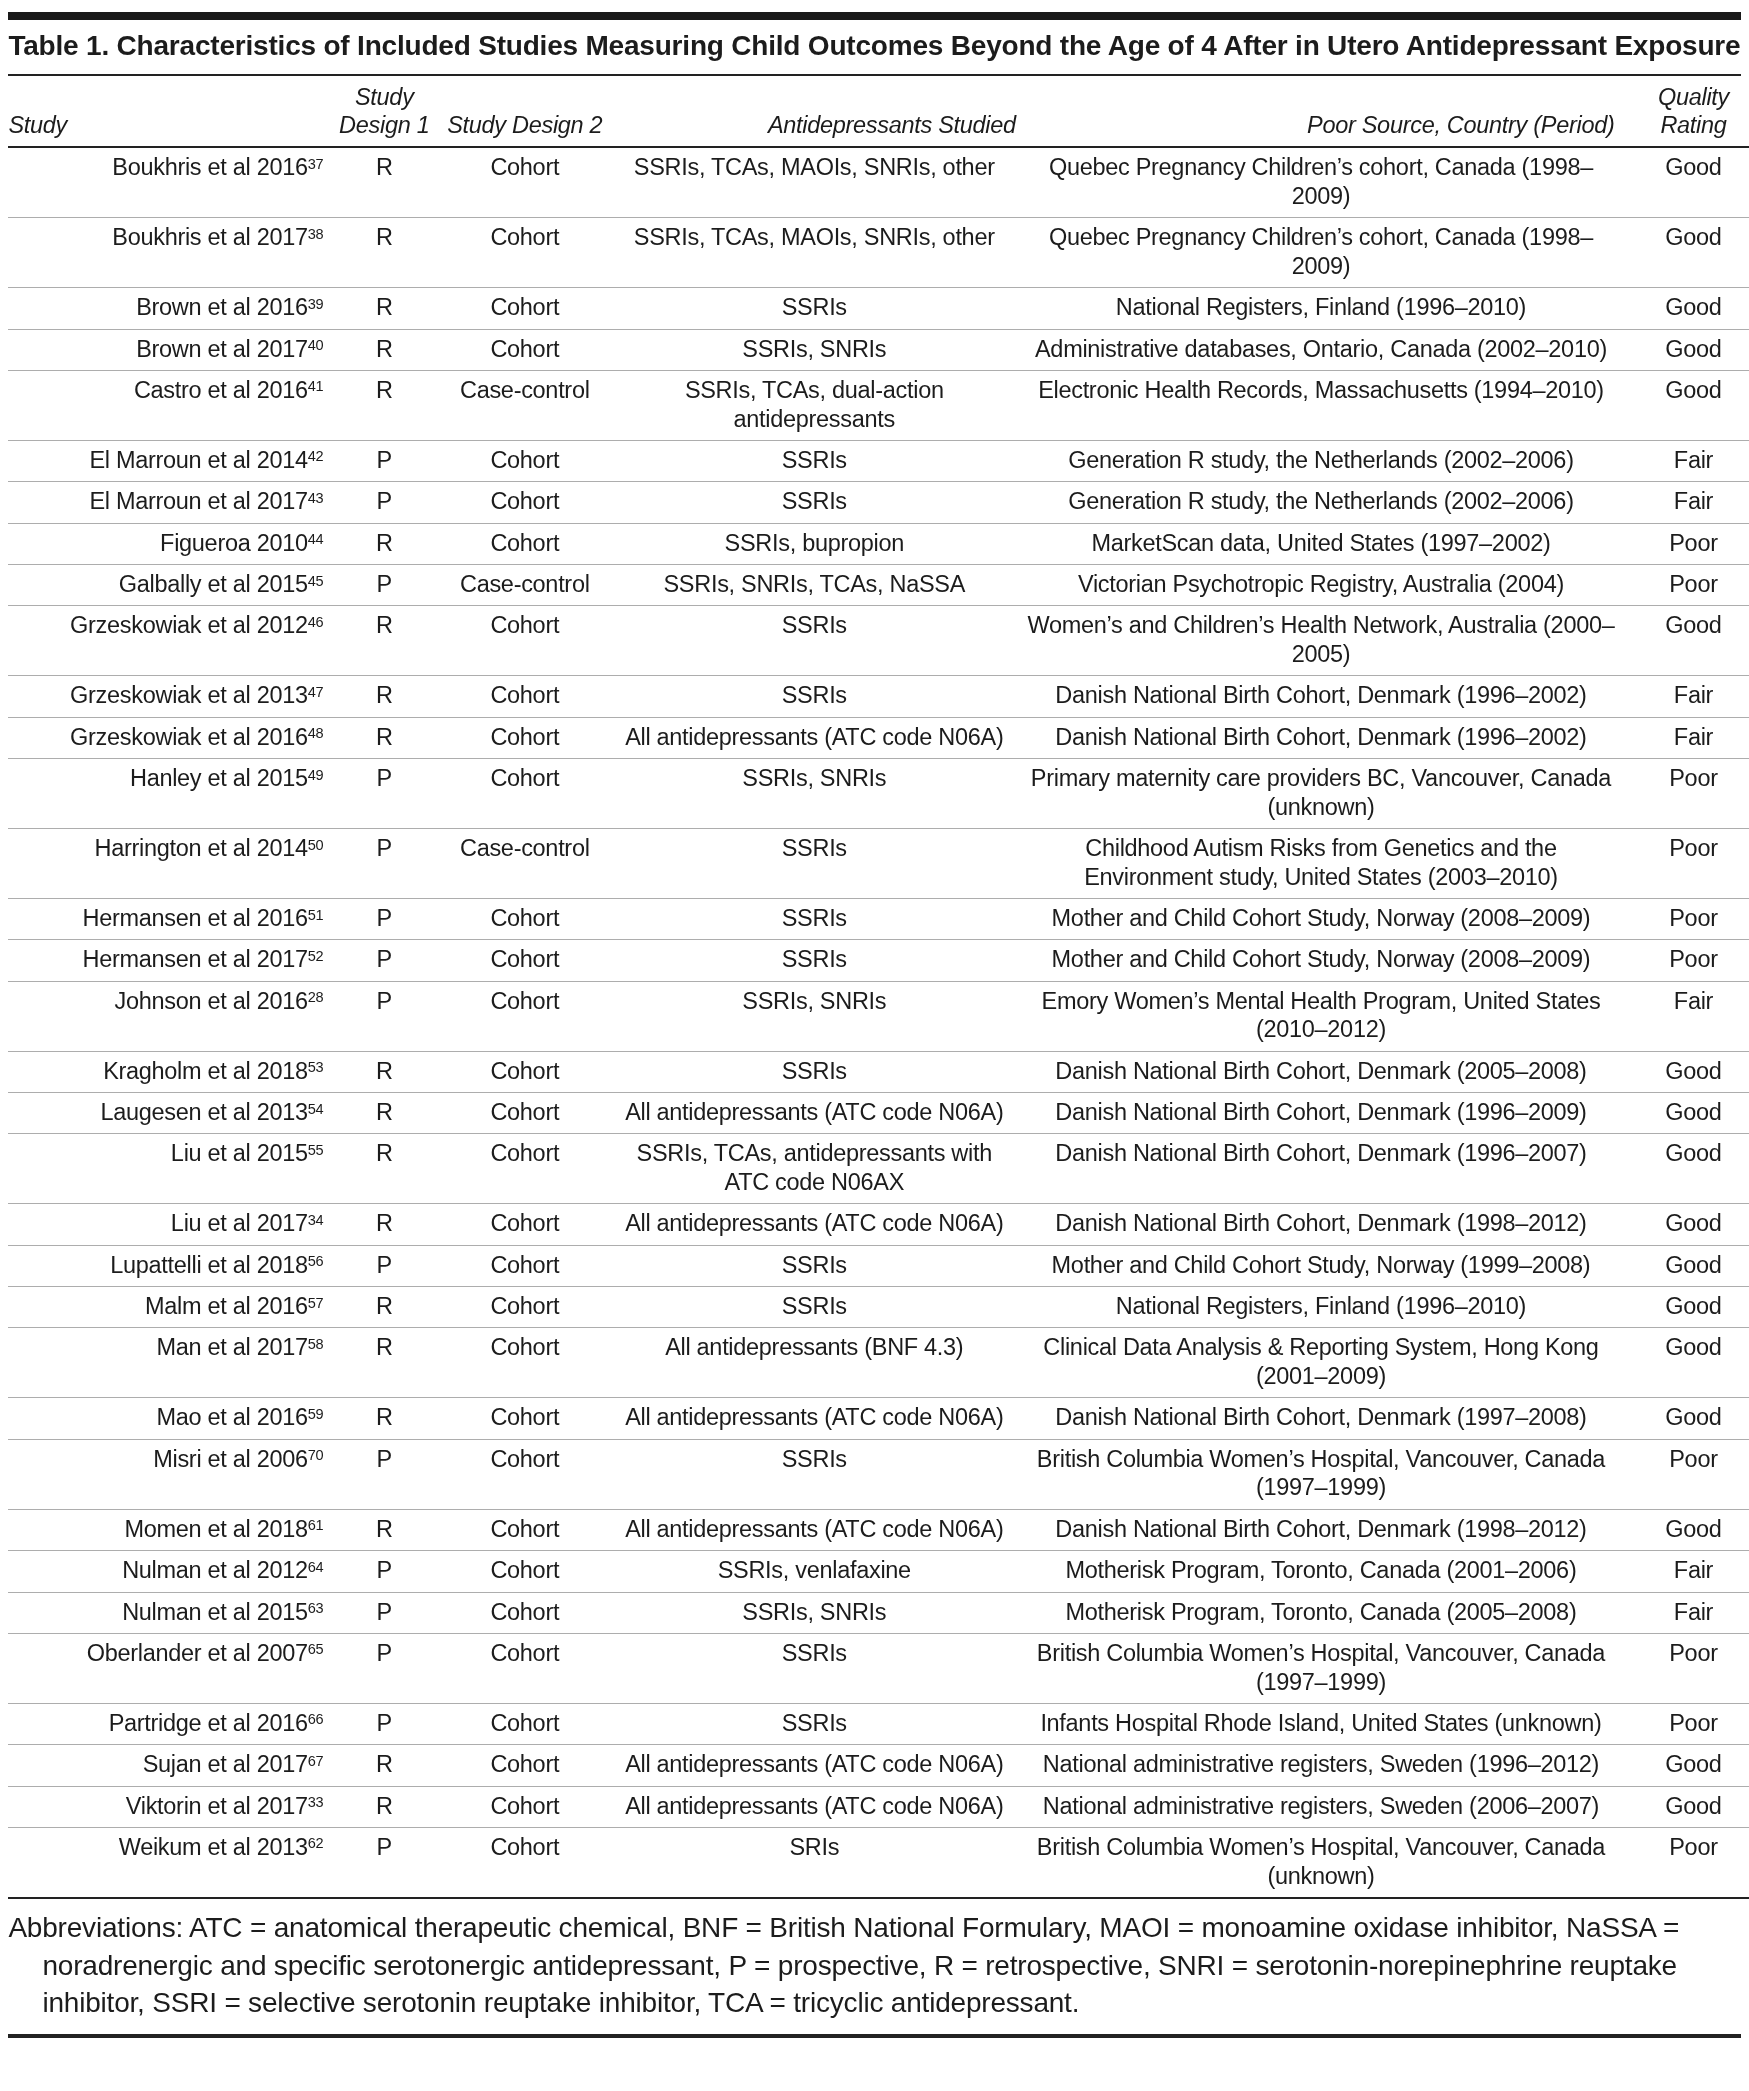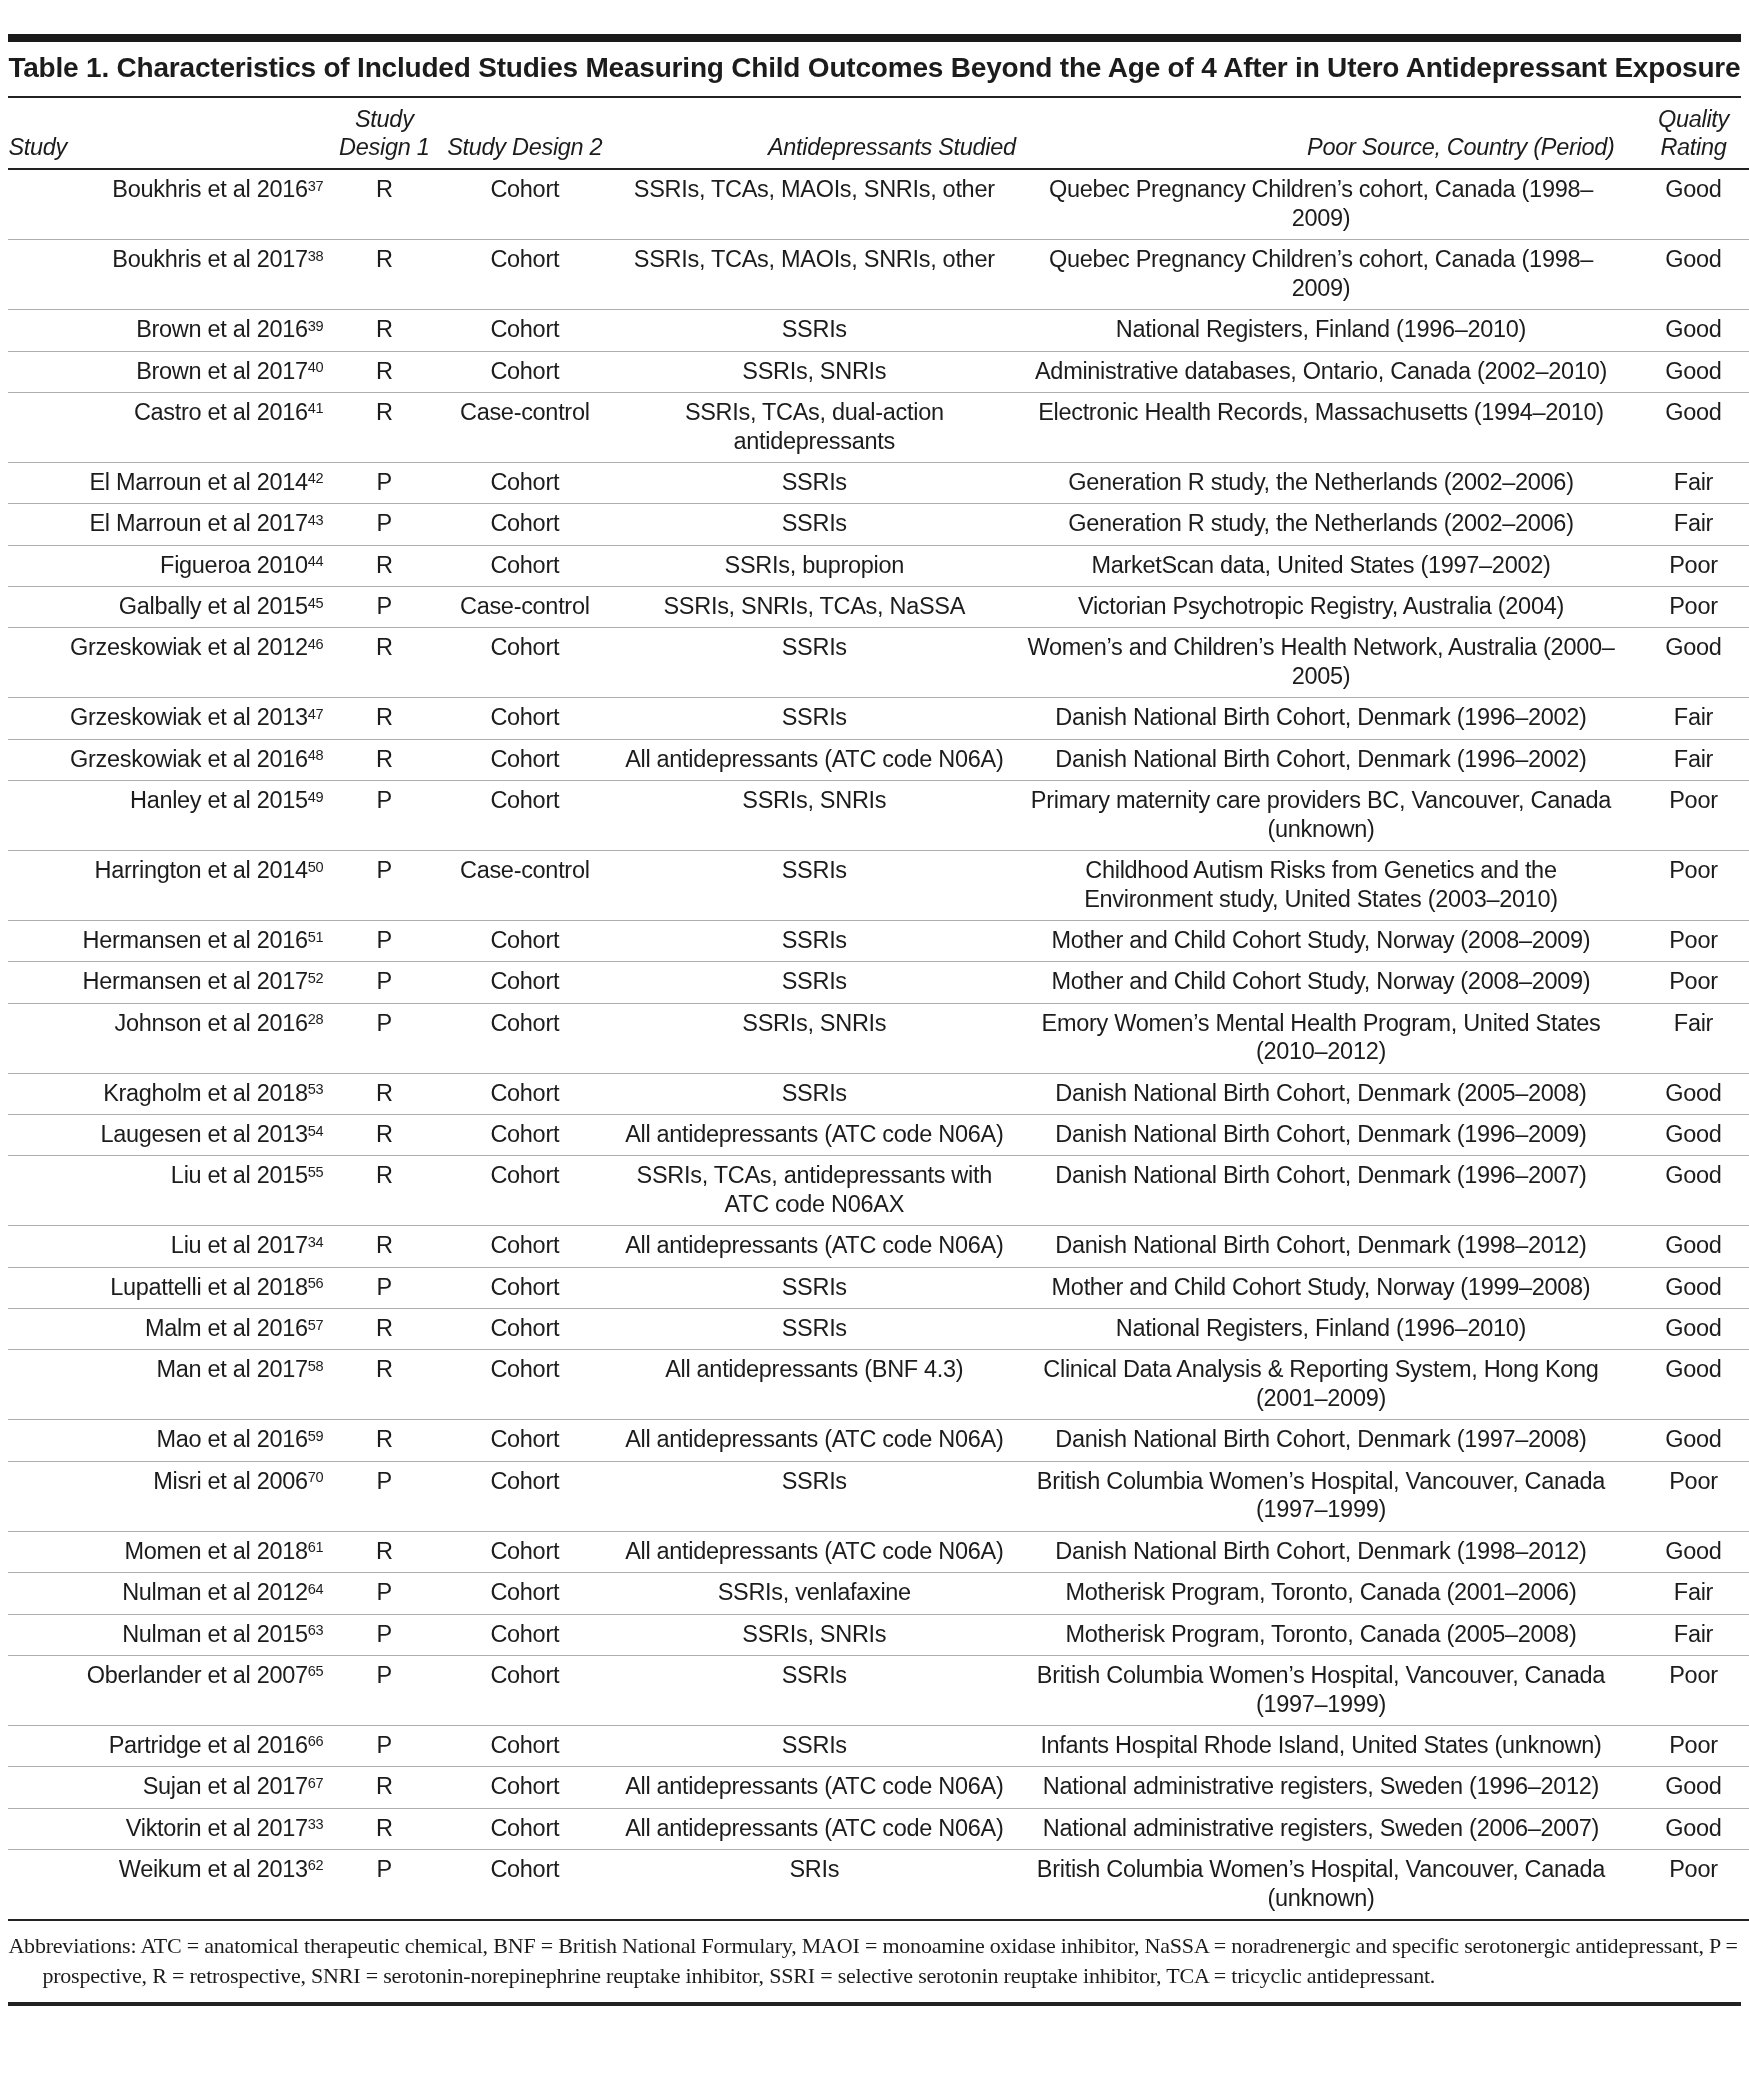--- a/index.html
+++ b/index.html
@@ -6,21 +6,20 @@
     margin: 0;
     padding: 0;
     background: #ffffff;
     color: #1c1c1c;
     font-family: "Liberation Sans", sans-serif;
   }
   .page {
     width: 1749px;
     box-sizing: border-box;
     padding: 11.7px 8.4px 17px 8.4px;
-    margin-top: 22px;
   }
   .topbar {
     height: 8.4px;
     background: #1a1a1a;
   }
   .title {
     font-size: 28px;
     font-weight: 700;
     line-height: 1.32;
     letter-spacing: -0.2px;
@@ -61,27 +60,26 @@
   th.c-anti, th.c-src { text-align: right; }
   th.c-study { text-align: left; }
   sup.ref {
     font-size: 62%;
     line-height: 0;
     position: relative;
     top: -0.45em;
     vertical-align: baseline;
   }
   .footnote {
-    font-size: 22px;
+    font-size: 28px;
     line-height: 1.35;
     letter-spacing: -0.2px;
     padding: 10px 0 11.7px 34px;
     text-indent: -34px;
     border-bottom: 4.2px solid #222222;
-    font-family: Liberation Serif, serif;
   }
 </style>
 </head>
 <body>
 
 <div class="page">
   <div class="topbar"></div>
   <div class="title">Table 1. Characteristics of Included Studies Measuring Child Outcomes Beyond the Age of 4 After in Utero Antidepressant Exposure</div>
 
   <table class="study-table">

